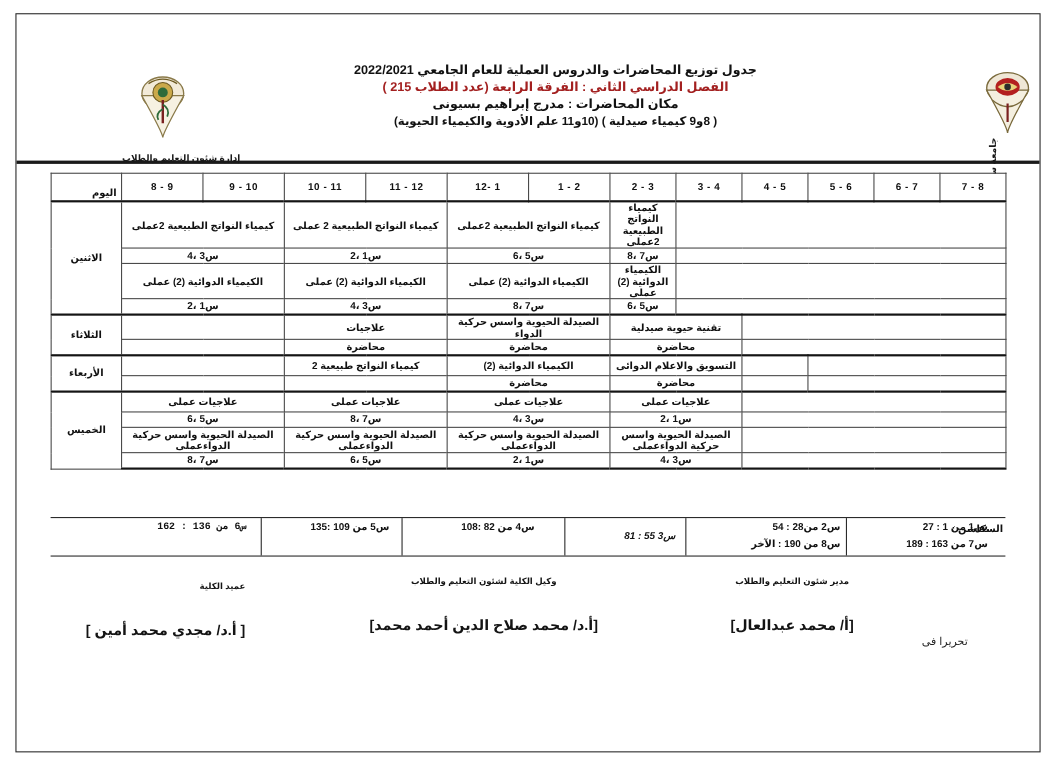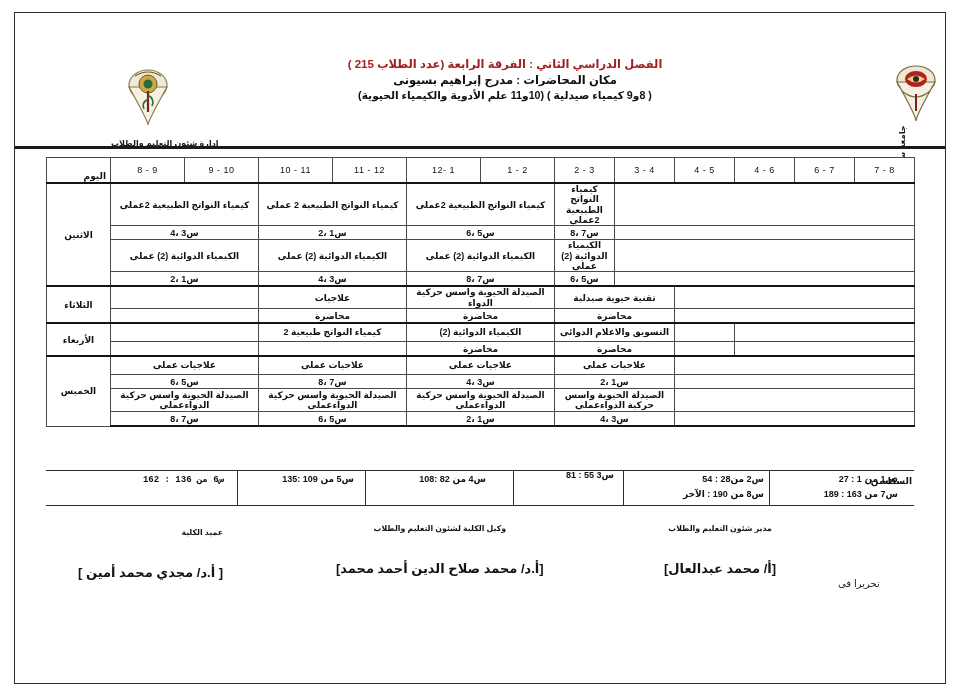--- a/index.html
+++ b/index.html
@@ -111,21 +111,21 @@
     background: #ffffff;
     color: #111;
   }
   
   tr.day-top > td { border-top: 2.5px solid #141414; }
   tr.day-bot > td { border-bottom: 2.5px solid #141414; }
 
   th.slot {
     height: 24px;
     font-size: 11px;
-    font-weight: normal;
+    font-weight: bold;
     letter-spacing: .5px;
     border: 2px solid #141414;
     margin-top: 48px;
   }
   th.corner {
     height: 24px;
     border: 2px solid #141414;
     position: relative;
     background:
       linear-gradient(to top left, transparent calc(50% - 0.6px), #333 calc(50% - 0.6px), #333 calc(50% + 0.6px), transparent calc(50% + 0.6px));
@@ -250,20 +250,21 @@
         <path d="M8 21 q19 34 19 39 q0 -5 19 -39 z" fill="#f4efe0" stroke="#7a6a3c" stroke-width="1.2"></path>
         <ellipse cx="27" cy="18" rx="11" ry="8" fill="#b31f1f"></ellipse>
         <path d="M18 18 q9 -7 18 0 q-9 7 -18 0 z" fill="#e8d27a"></path>
         <circle cx="27" cy="18" r="3" fill="#2b2b2b"></circle>
         <path d="M13 30 q14 12 28 0" stroke="#7a6a3c" stroke-width="1.2" fill="none"></path>
         <path d="M27 33 L27 50" stroke="#7a2020" stroke-width="2"></path>
       </svg>
     </div>
 
     <div class="title-block">
+      <div class="t-line">جدول توزيع المحاضرات والدروس العملية للعام الجامعي 2022/2021</div>
       <div class="t-line red">الفصل الدراسي الثاني : الفرقة الرابعة (عدد الطلاب 215 )</div>
       <div class="t-line">مكان المحاضرات : مدرج إبراهيم بسيونى</div>
       <div class="t-line small">( 8و9 كيمياء صيدلية ) (10و11 علم الأدوية والكيمياء الحيوية)</div>
     </div>
 
     <div class="side-label side-left">إدارة شئون التعليم والطلاب</div>
     <div class="side-label side-right">جامعة سوهاج</div>
   </div>
 
   <table class="tt">
@@ -279,21 +280,21 @@
         <col style="width:74px">
       <col style="width:74px">
         <col style="width:74px">
         <col style="width:74px">
       <col style="width:64px">
     </colgroup>
     <thead>
       <tr>
         <th class="slot">8 - 7</th>
         <th class="slot">7 - 6</th>
-        <th class="slot">6 - 4</th>
+        <th class="slot">6 - 5</th>
         <th class="slot">5 - 4</th>
         <th class="slot">4 - 3</th>
         <th class="slot">3 - 2</th>
         <th class="slot">2  - 1</th>
         <th class="slot">1 -12</th>
         <th class="slot">12 - 11</th>
         <th class="slot">11 - 10</th>
         <th class="slot">10 - 9</th>
         <th class="slot">9 - 8</th>
         <th class="corner">
@@ -397,21 +398,21 @@
 
   <div class="sections">
     <div class="sec-line top"></div>
     <div class="sec-line bottom"></div>
     <div class="sec-label">السكاشن :</div>
     <div id="sections-host">
         <div class="sec-item" style="right: 16px; top: 4px;">س1 من 1 : 27</div>
         <div class="sec-item" style="right: 16px; top: 19px;">س7 من 163 : 189</div>
         <div class="sec-item" style="right: 150px; top: 4px;">س2 من28 : 54</div>
         <div class="sec-item" style="right: 150px; top: 19px;">س8 من 190 : الآخر</div>
-        <div class="sec-item" style="right: 300px; top: 0;">س3 55 : 81</div>
+        <div class="sec-item" style="right: 300px; top: 12px; font-style: italic;">س3 55 : 81</div>
         <div class="sec-item" style="right: 428px; top: 4px;">س4 من 82 :108</div>
         <div class="sec-item" style="right: 560px; top: 4px;">س5 من 109 :135</div>
         <div class="sec-item" style="right: 690px; top: 4px; font-family: Liberation Mono, monospace;">س6 من 136 : 162</div>
         <div class="sec-div" style="right: 144px;"></div>
         <div class="sec-div" style="right: 290px;"></div>
         <div class="sec-div" style="right: 400px;"></div>
         <div class="sec-div" style="right: 548px;"></div>
         <div class="sec-div" style="right: 676px;"></div>
       </div>
   </div>

